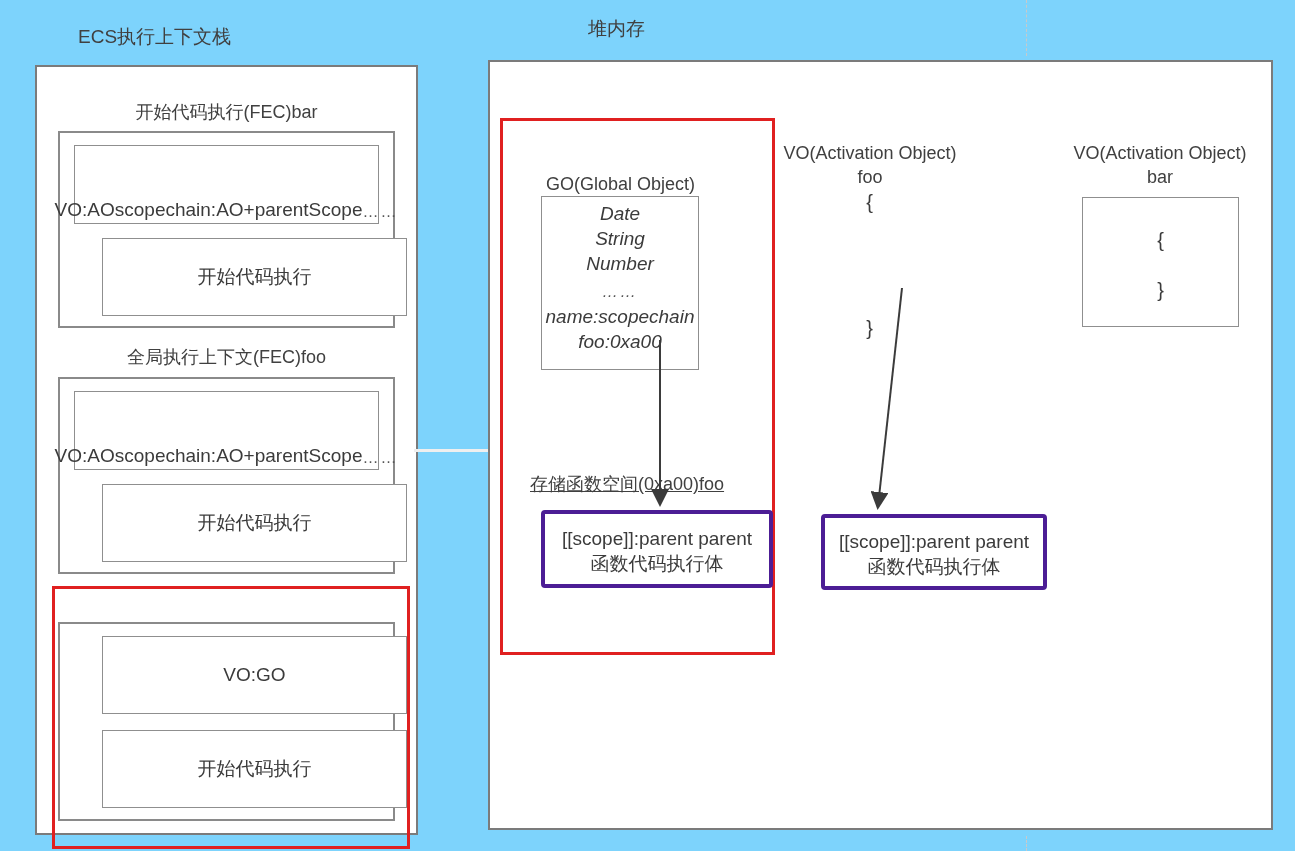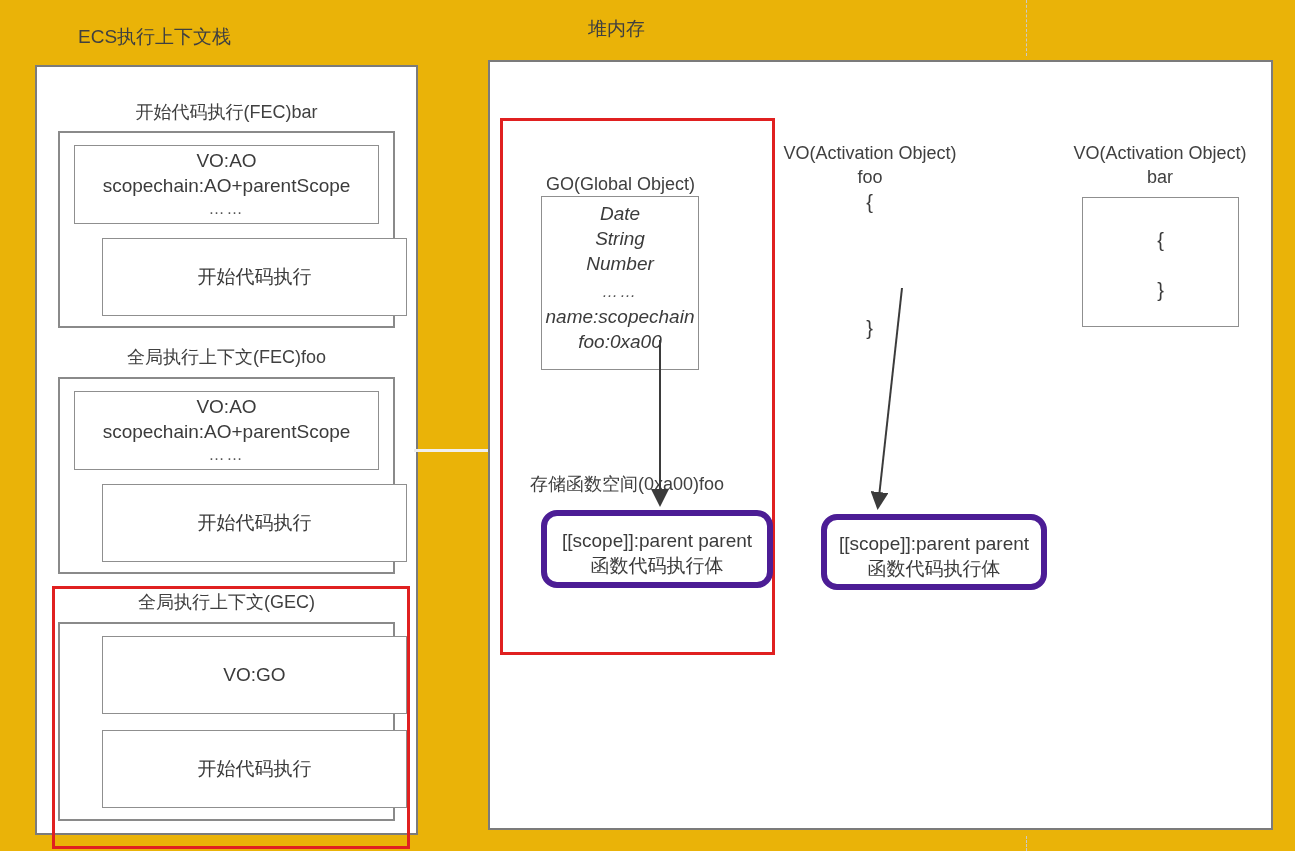--- a/index.html
+++ b/index.html
@@ -5,21 +5,21 @@
 <style>
   html, body {
     margin: 0;
     padding: 0;
     background: #ffffff;
   }
   #canvas {
     position: relative;
     width: 1295px;
     height: 851px;
-    background: #eab308;
+    background: #7dd3fc;
     font-family: "Liberation Sans", "DejaVu Sans", sans-serif;
     color: #3b3b3b;
     overflow: hidden;
   }
 
   
   .abs { position: absolute; box-sizing: border-box; }
 
   
   .panel-title {
@@ -48,22 +48,22 @@
   .frame-thin {
     border: 1.5px solid #8f8f8f;
     background: #ffffff;
   }
   .redbox {
     border: 3px solid #e02020;
     background: transparent;
     pointer-events: none;
   }
   .rounded {
-    border: 6px solid #4c1d95;
-    border-radius: 16px;
+    border: 4px solid #4c1d95;
+    border-radius: 4px;
     background: #ffffff;
   }
 
   
   .cell-text {
     position: absolute;
     left: 0; right: 0;
     text-align: center;
     font-size: 19px;
     color: #3b3b3b;
@@ -75,22 +75,21 @@
     align-items: center;
     justify-content: center;
     text-align: center;
     font-size: 19px;
     color: #3b3b3b;
     line-height: 1.3;
     margin-left: 28px;
   }
   .stack-lines {
     display: flex;
-    flex-direction: column;
-    align-items: center;
+    align-items: flex-end;
     justify-content: center;
     height: 100%;
     font-size: 19px;
     line-height: 1.3;
     color: #3b3b3b;
     white-space: nowrap;
   }
   .dots { letter-spacing: 2px; font-size: 16px; color: #555; }
 
   .brace {
@@ -152,21 +151,20 @@
       <span>VO:AO</span>
       <span>scopechain:AO+parentScope</span>
       <span class="dots">……</span>
     </div>
   </div>
 
   <div class="abs frame-thin cell-center" style="left:74px; top:484px; width:305px; height:78px;">
     <span>开始代码执行</span>
   </div>
 
-  <div class="abs box-caption" style="left:58px; top:591px; width:337px;">全局执行上下文(GEC)</div>
 
   <div class="abs frame" style="left:58px; top:622px; width:337px; height:199px;"></div>
 
   <div class="abs frame-thin cell-center" style="left:74px; top:636px; width:305px; height:78px;">
     <span>VO:GO</span>
   </div>
 
   <div class="abs frame-thin cell-center" style="left:74px; top:730px; width:305px; height:78px;">
     <span>开始代码执行</span>
   </div>
@@ -201,21 +199,21 @@
   <div class="abs brace" style="left:792px; top:318px; width:155px;">}</div>
 
   <div class="abs box-caption" style="left:1052px; top:142px; width:216px;">VO(Activation Object)</div>
   <div class="abs box-caption" style="left:1052px; top:166px; width:216px;">bar</div>
 
   <div class="abs frame-thin" style="left:1082px; top:197px; width:157px; height:130px;">
     <div class="cell-text brace" style="top:32px;">{</div>
     <div class="cell-text brace" style="top:82px;">}</div>
   </div>
 
-  <div class="abs box-caption" style="left:530px; top:473px; width:248px; text-align:left;">存储函数空间(0xa00)foo</div>
+  <div class="abs box-caption" style="left:530px; top:473px; width:248px; text-align:left;text-decoration:underline;">存储函数空间(0xa00)foo</div>
 
   <div class="abs rounded" style="left:541px; top:510px; width:232px; height:78px;">
     <div class="cell-text" style="top:13px;">[[scope]]:parent parent</div>
     <div class="cell-text" style="top:38px;">函数代码执行体</div>
   </div>
 
 
   <div class="abs rounded" style="left:821px; top:514px; width:226px; height:76px;">
     <div class="cell-text" style="top:12px;">[[scope]]:parent parent</div>
     <div class="cell-text" style="top:37px;">函数代码执行体</div>

